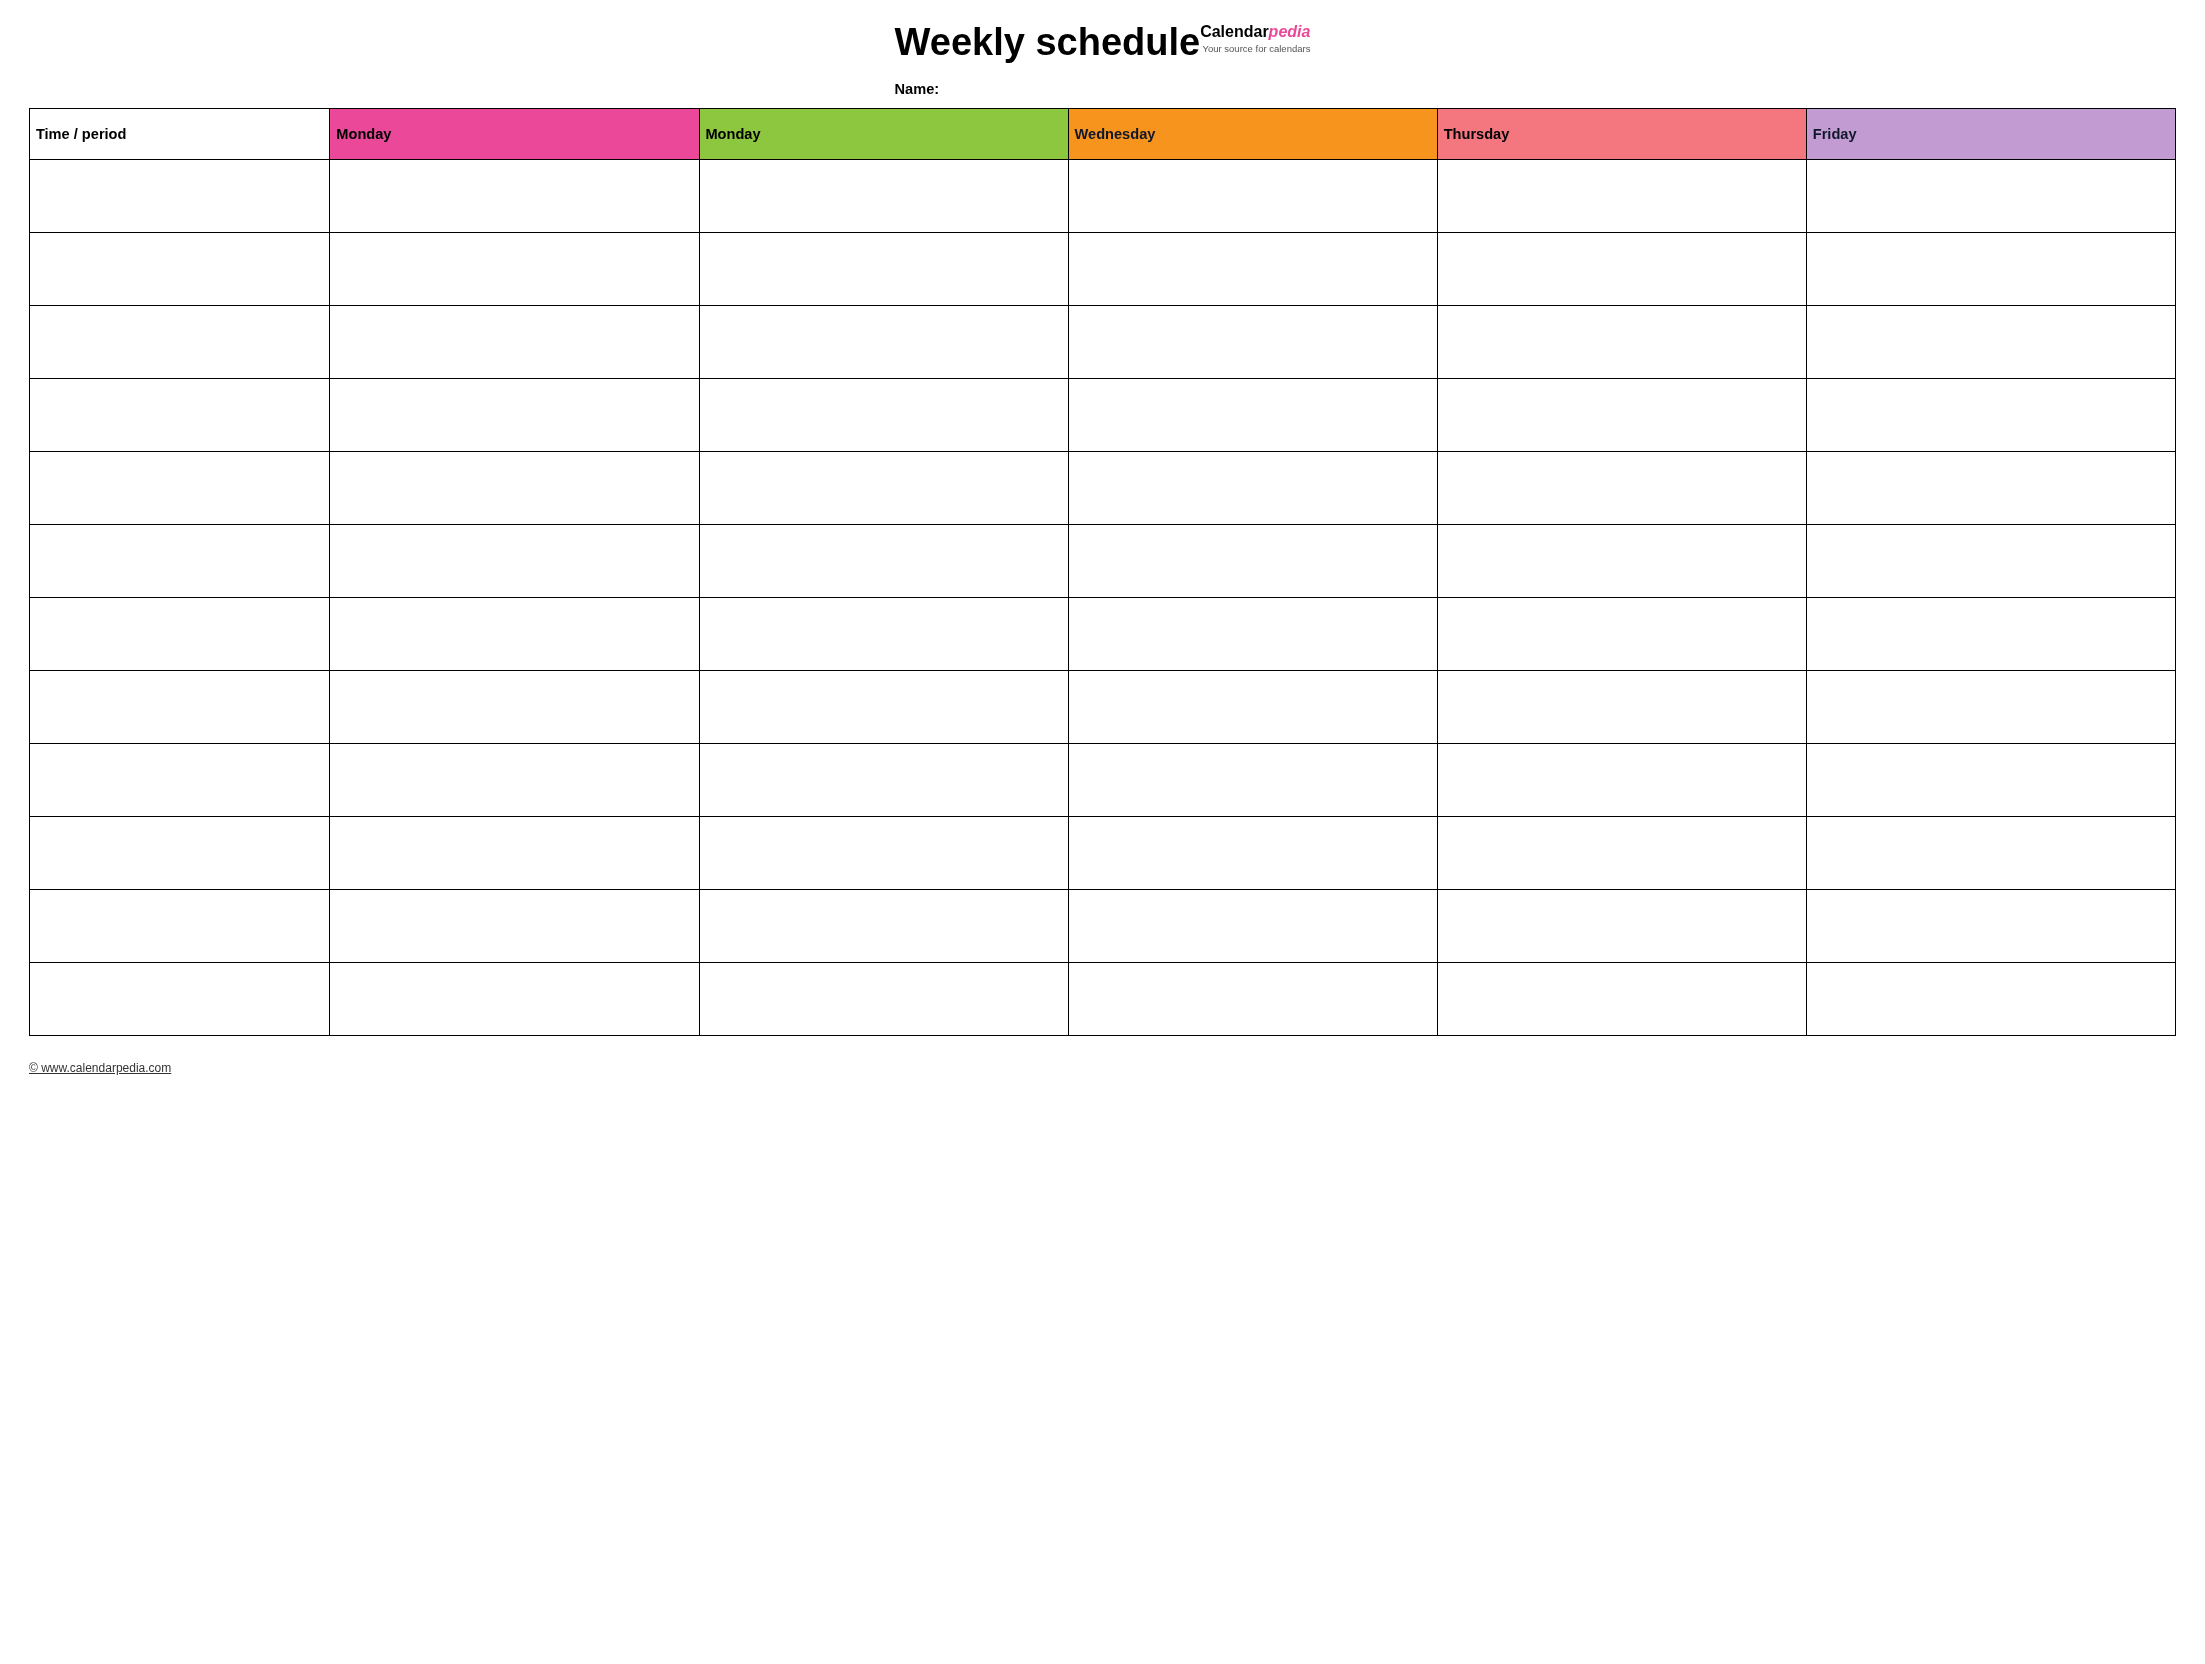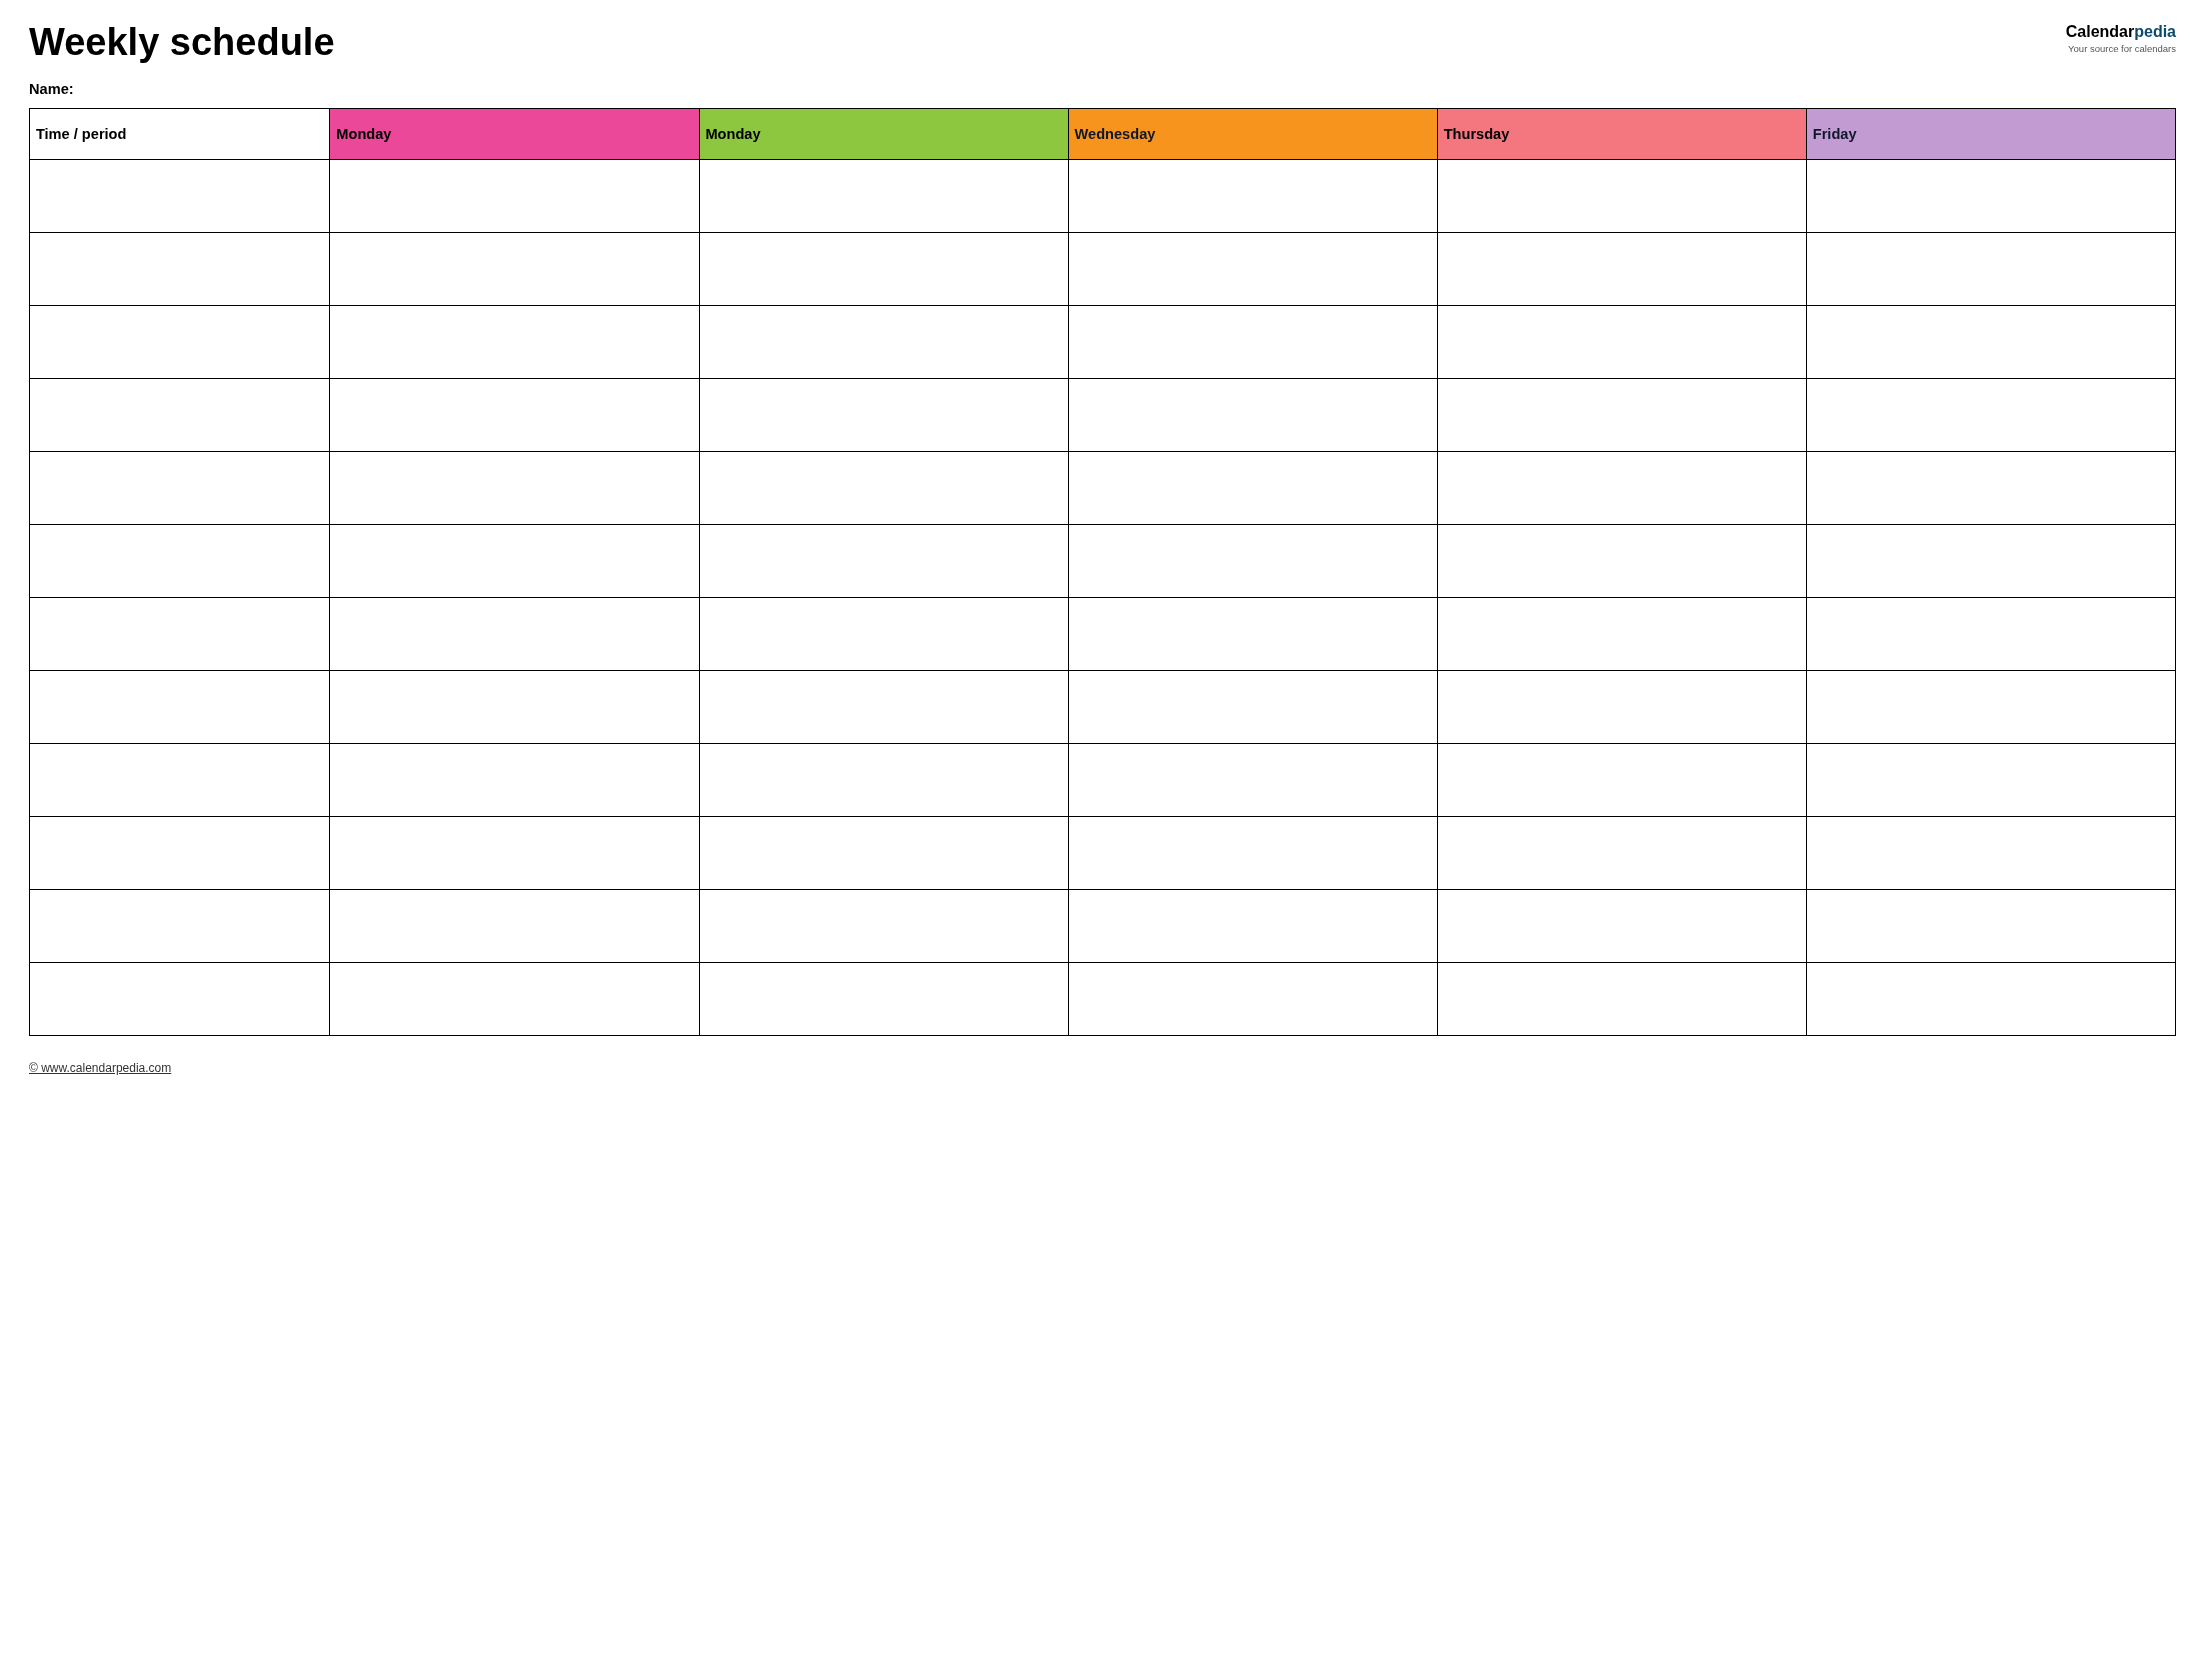--- a/index.html
+++ b/index.html
@@ -11,21 +11,21 @@
     body {
       background: #ffffff;
       font-family: Arial, sans-serif;
       padding: 22px 29px 14.6px 29px;
       width: 100%;
       min-height: 100vh;
     }
 
     .page-header {
       display: flex;
-      justify-content: space-between;
+      justify-content: center;
       align-items: flex-start;
       margin-bottom: 7.3px;
     }
 
     .title-section {
       display: flex;
       flex-direction: column;
     }
 
     .main-title {
@@ -47,21 +47,22 @@
       line-height: 1.3;
     }
 
     .logo-calendar {
       font-size: 16px;
       font-weight: bold;
       color: #000000;
     }
 
     .logo-pedia {
-      color: #0c4a6e;
+      color: #ec4899;
+      font-style: italic;
     }
 
     .logo-tagline {
       font-size: 9.5px;
       color: #555555;
     }
 
     .schedule-table {
       width: 100%;
       border-collapse: collapse;

